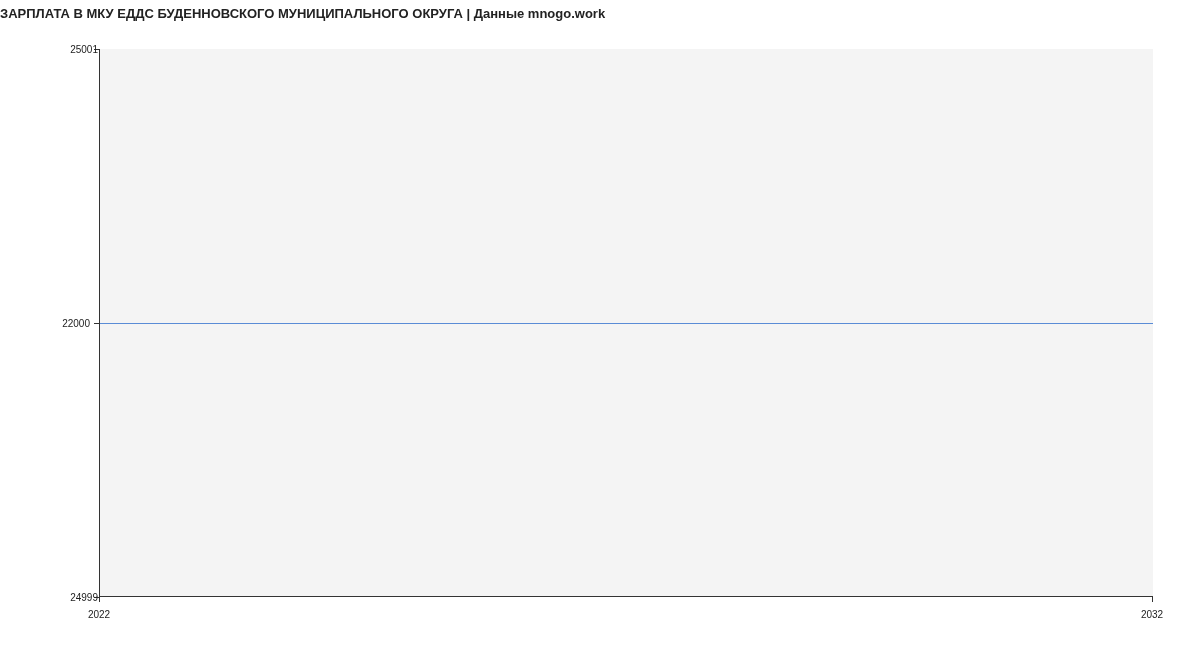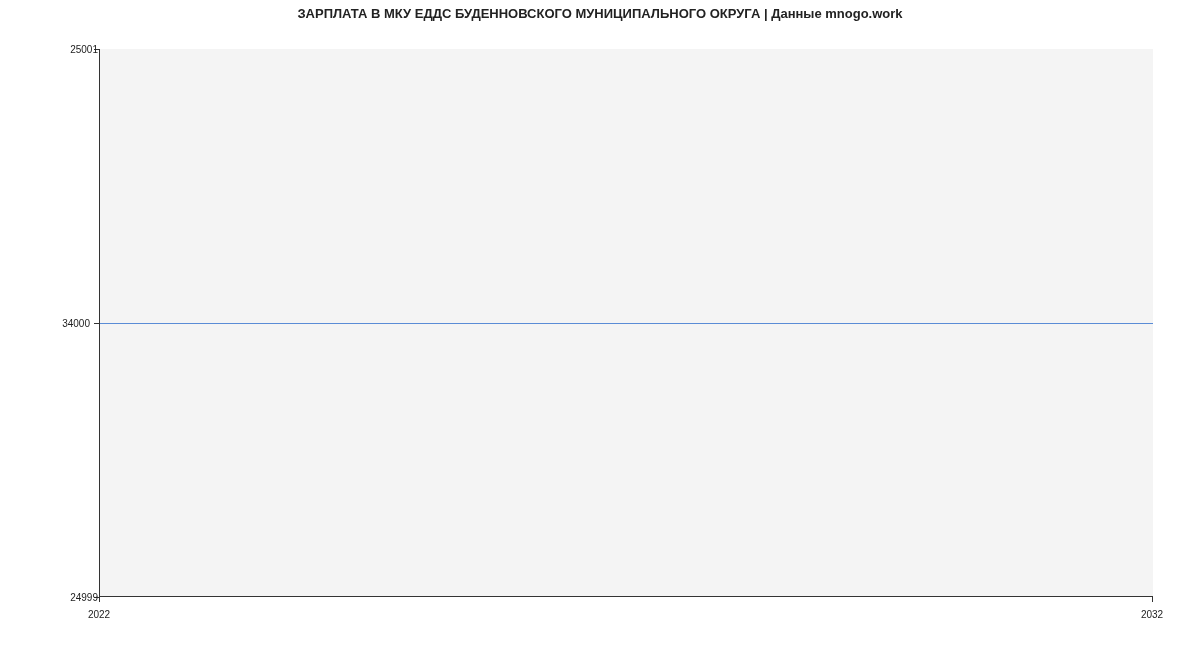--- a/index.html
+++ b/index.html
@@ -8,21 +8,20 @@
       height: 650px;
       background: #fff;
       font-family: -apple-system, BlinkMacSystemFont, "Segoe UI", Arial, sans-serif;
       position: relative;
     }
     .title {
       position: absolute;
       top: 6px;
       left: 0;
       right: 0;
-      text-align: center;
       font-size: 13px;
       font-weight: 600;
       color: #222;
     }
     .plot-area {
       position: absolute;
       left: 99px;
       top: 49px;
       width: 1054px;
       height: 548px;
@@ -72,20 +71,20 @@
 
 <div class="plot-area">
   <div class="series-line"></div>
 </div>
 
 <div class="y-tick" style="top:49px;left:94px"></div>
 <div class="y-tick" style="top:323px;left:94px"></div>
 <div class="y-tick" style="top:597px;left:94px"></div>
 
 <div class="y-tick-label" style="top:44px;left:60px">25001</div>
-<div class="y-tick-label" style="top:318px;left:52px">34000</div>
+<div class="y-tick-label" style="top:318px;left:52px">22000</div>
 <div class="y-tick-label" style="top:592px;left:60px">24999</div>
 
 <div class="x-tick" style="left:99px"></div>
 <div class="x-tick" style="left:1152px"></div>
 
 <div class="x-tick-label" style="left:99px">2022</div>
 <div class="x-tick-label" style="left:1152px">2032</div>
 
 </body></html>

